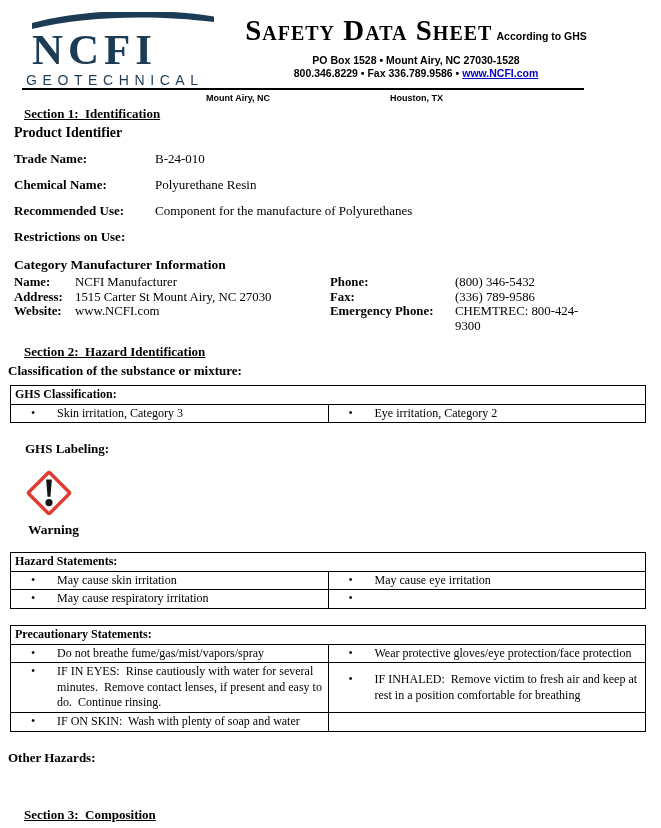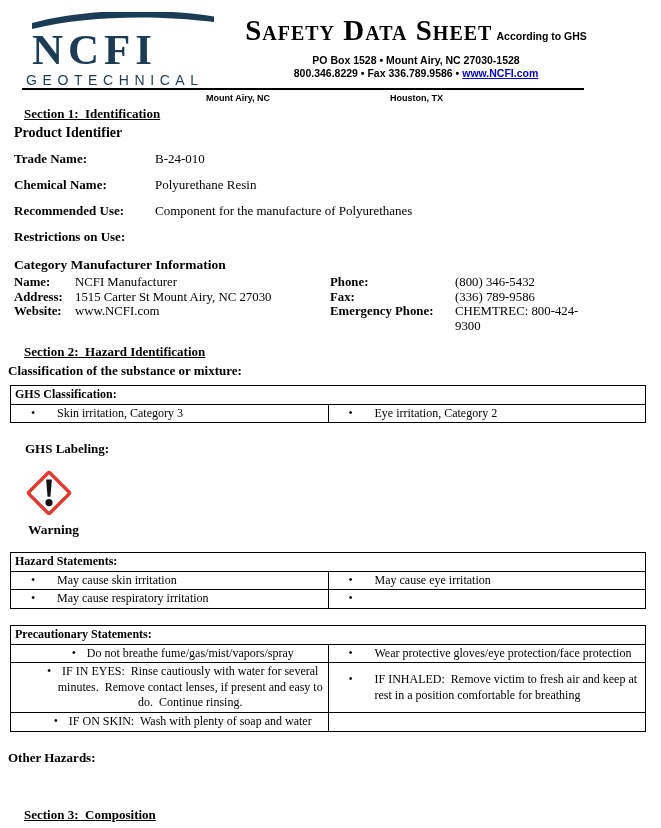--- a/index.html
+++ b/index.html
@@ -69,21 +69,21 @@
 
   
   table { border-collapse: collapse; width: 636px; margin-left: 2px; table-layout: fixed; }
   td, th { border: 1.5px solid #000; font-size: 12px; padding: 1px 4px;
     vertical-align: top; text-align: left; line-height: 1.3; white-space: pre-wrap; }
   .t-head { font-weight: bold; }
   .li { padding-left: 46px; text-indent: -26px; }
   .blt { display: inline-block; width: 26px; text-indent: 0; }
   .ghs-l { width: 46%; }
   .haz-l { width: 43%; }
-  .pre-l { width: 41.5%; text-align: center; }
+  .pre-l { width: 41.5%; }
 
   
   .ghs-label-line { font-weight: bold; margin: 18px 0 0 17px; }
   .picto-wrap { margin: 12px 0 0 17px; }
   .warning { font-weight: bold; font-size: 13.5px; margin: 1px 0 0 20px; }
 
   .spacer-6 { height: 6px; } .spacer-8 { height: 8px; } .spacer-10 { height: 10px; }
   .spacer-12 { height: 12px; } .spacer-14 { height: 14px; } .spacer-16 { height: 16px; }
   .other-haz { font-weight: bold; margin: 18px 0 32px 0; }
 </style>

